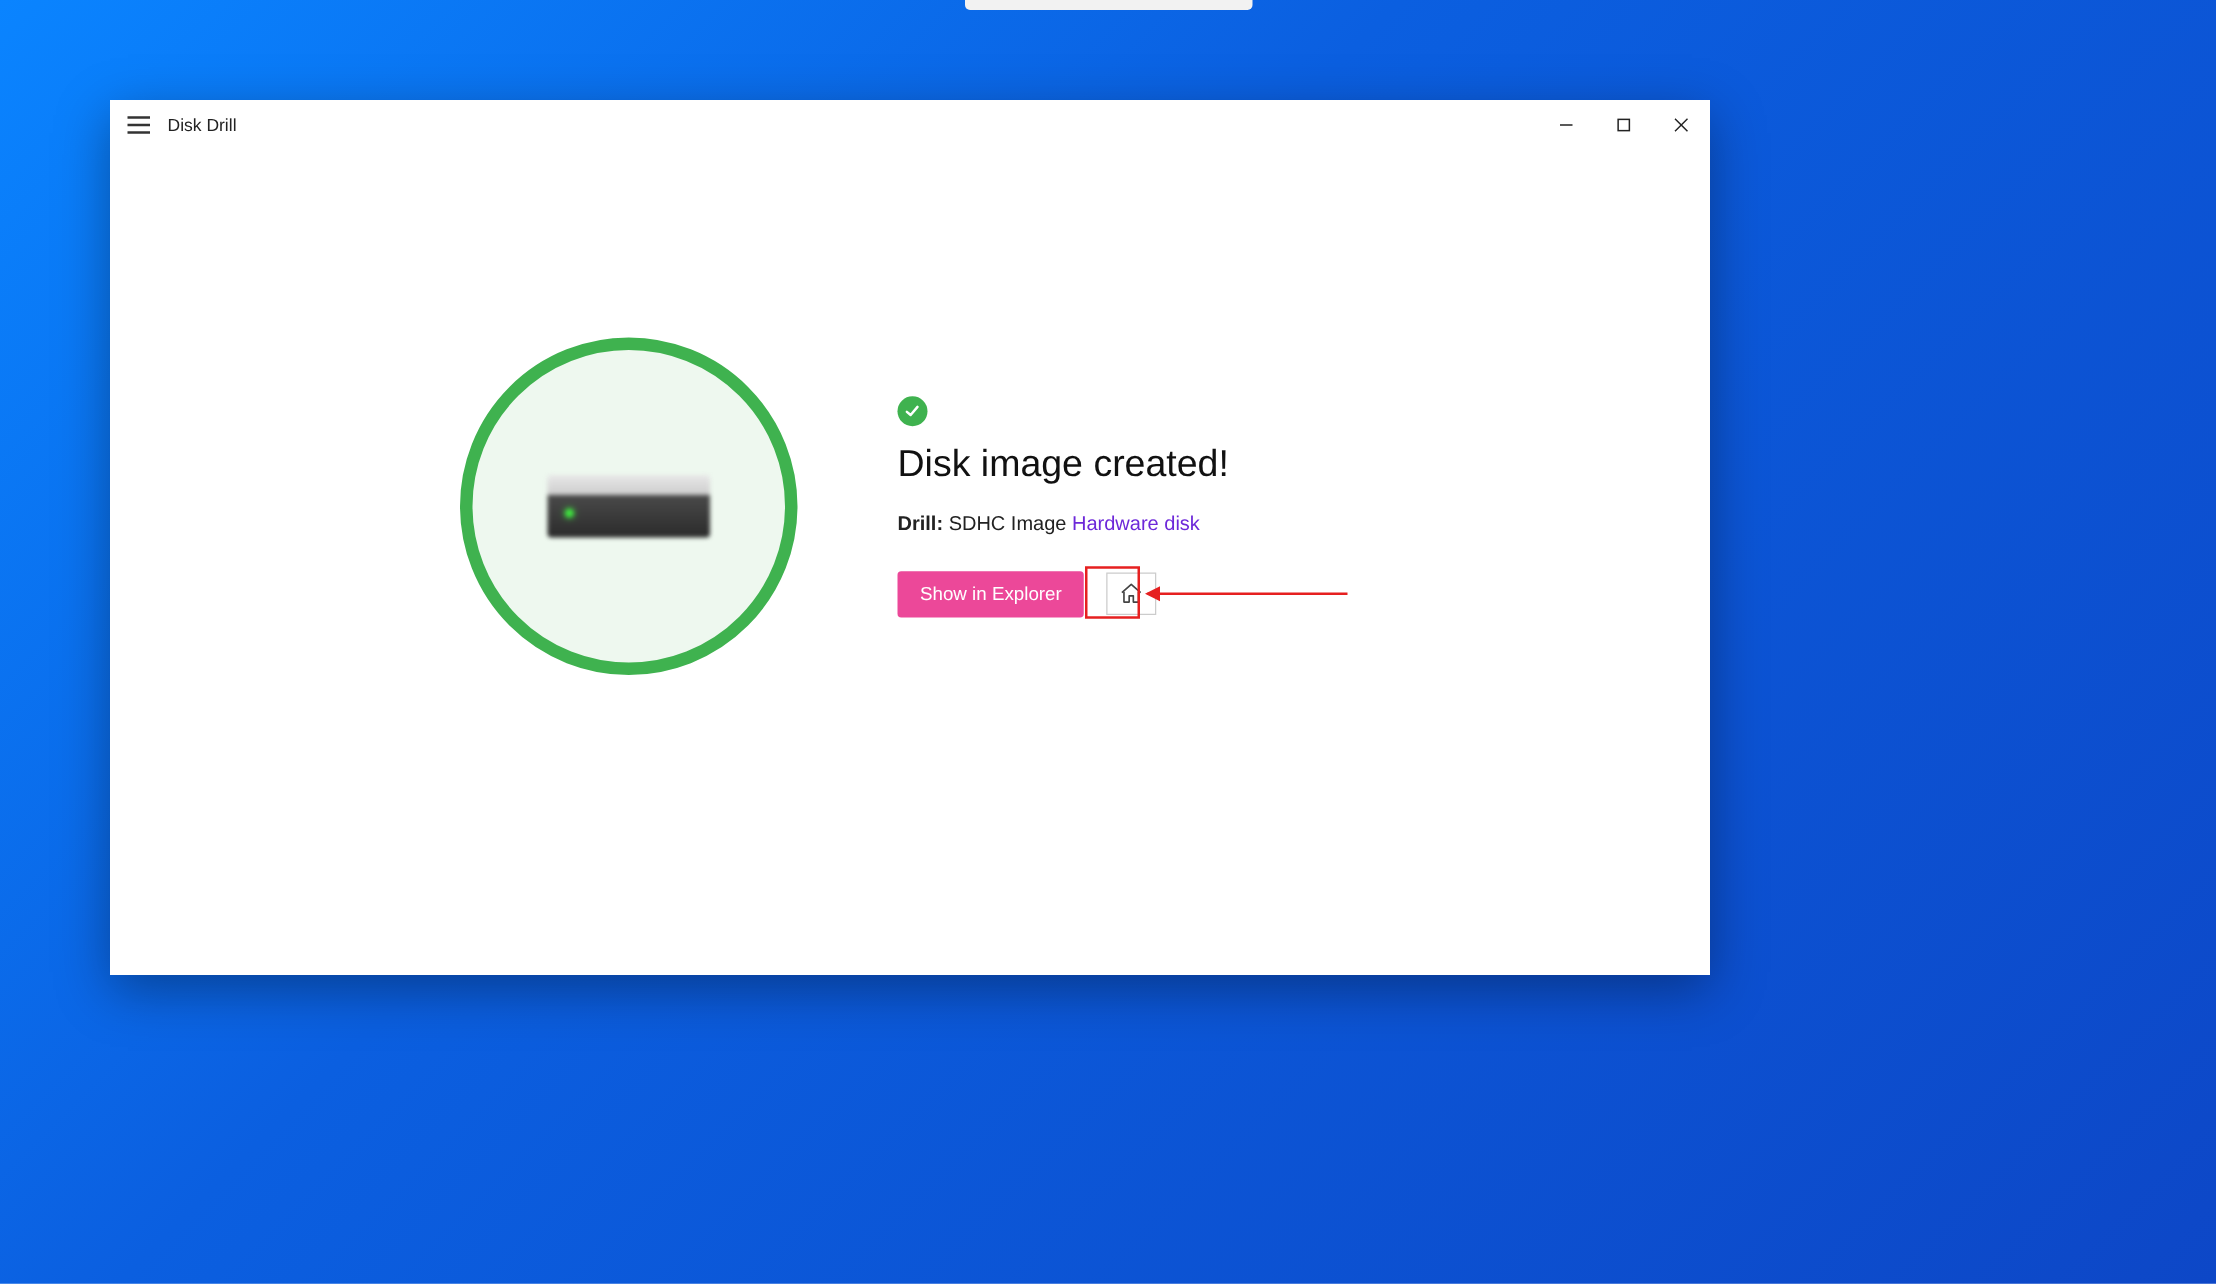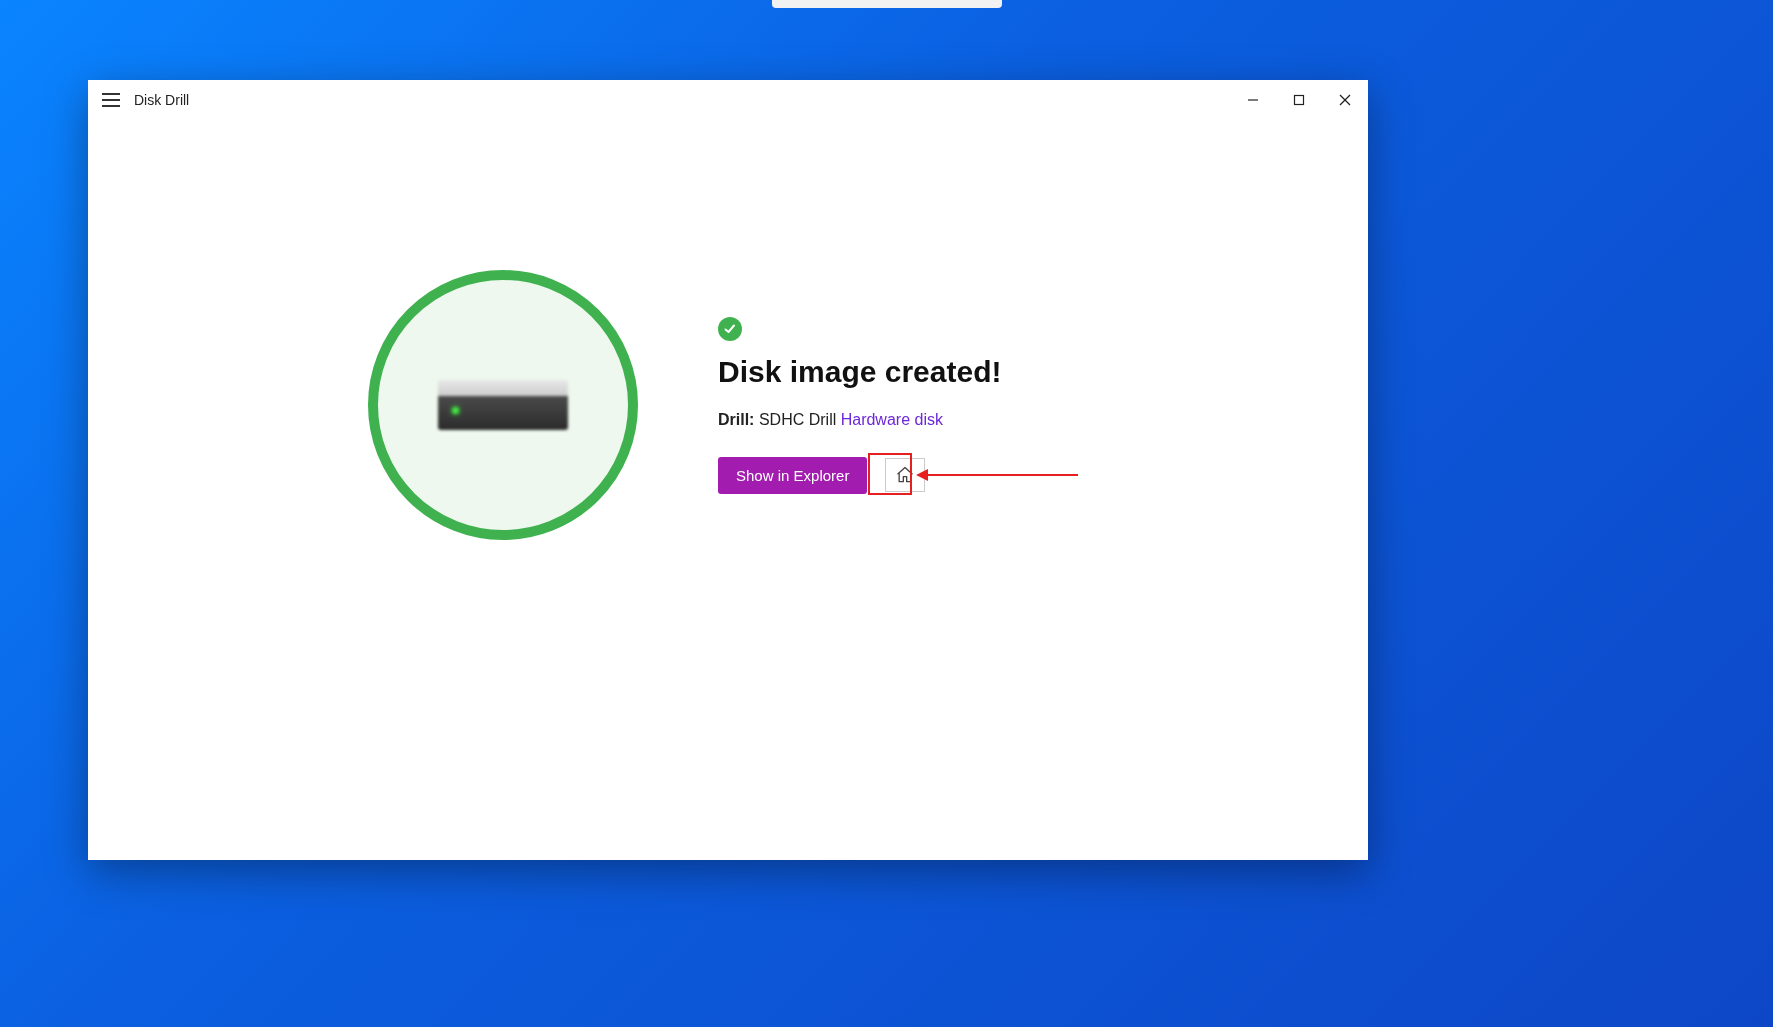--- a/index.html
+++ b/index.html
@@ -16,21 +16,21 @@
     position: absolute;
     top: 0; left: 50%;
     transform: translateX(-50%);
     width: 230px; height: 8px;
     background: #f2f2f2;
     border-radius: 0 0 4px 4px;
   }
   .app-window {
     position: absolute;
     top: 80px; left: 88px;
-    width: 1280px; height: 780px;
+    width: 1280px; height: 700px;
     background: #ffffff;
     box-shadow: 0 12px 40px rgba(0,0,0,.35);
   }
   .titlebar {
     height: 40px;
     display: flex;
     align-items: center;
     justify-content: space-between;
     padding: 0 0 0 14px;
   }
@@ -90,37 +90,37 @@
   .info-col { flex: 1; }
   .check-badge {
     width: 24px; height: 24px;
     border-radius: 50%;
     background: #3fb24f;
     display: flex; align-items: center; justify-content: center;
     margin-bottom: 14px;
   }
   .check-badge svg { width: 14px; height: 14px; }
   .heading {
-    font-size: 30px; font-weight: 700;
+    font-size: 30px; font-weight: 400;
     color: #111;
     margin-bottom: 22px;
   }
   .detail-line {
     font-size: 16px; color: #222;
     margin-bottom: 10px;
   }
   .detail-line .lbl { font-weight: 600; }
   .muted { color: #6d28d9; }
   .actions {
     margin-top: 28px;
     display: flex; align-items: center; gap: 18px;
     position: relative;
   }
   .primary-btn {
-    background: #a21caf;
+    background: #ec4899;
     color: #fff;
     border: none;
     font-size: 15px;
     padding: 10px 18px;
     border-radius: 3px;
     cursor: pointer;
   }
   .home-btn {
     width: 40px; height: 34px;
     border: 1px solid #ccc;
@@ -195,21 +195,21 @@
 
     <div class="info-col">
       <div class="check-badge">
         <svg viewBox="0 0 14 14">
             <polyline points="2.5,7.5 5.5,10 11,3.5" fill="none" stroke="#fff" stroke-width="2" stroke-linecap="round" stroke-linejoin="round"></polyline>
           </svg>
       </div>
       <h1 class="heading">Disk image created!</h1>
       <div class="detail-line">
         <span class="lbl">Drill:</span>
-        <span>SDHC Drill</span>
+        <span>SDHC Image</span>
         <span class="muted">Hardware disk</span>
       </div>
       <div class="actions">
         <button class="primary-btn">Show in Explorer</button>
         <button class="home-btn">
           <svg width="20" height="20" viewBox="0 0 24 24">
             <path d="M3 11 L12 3 L21 11" fill="none" stroke="#444" stroke-width="1.6" stroke-linejoin="round"></path>
             <path d="M5 10 V20 H10 V14 H14 V20 H19 V10" fill="none" stroke="#444" stroke-width="1.6" stroke-linejoin="round"></path>
           </svg>
         </button>

